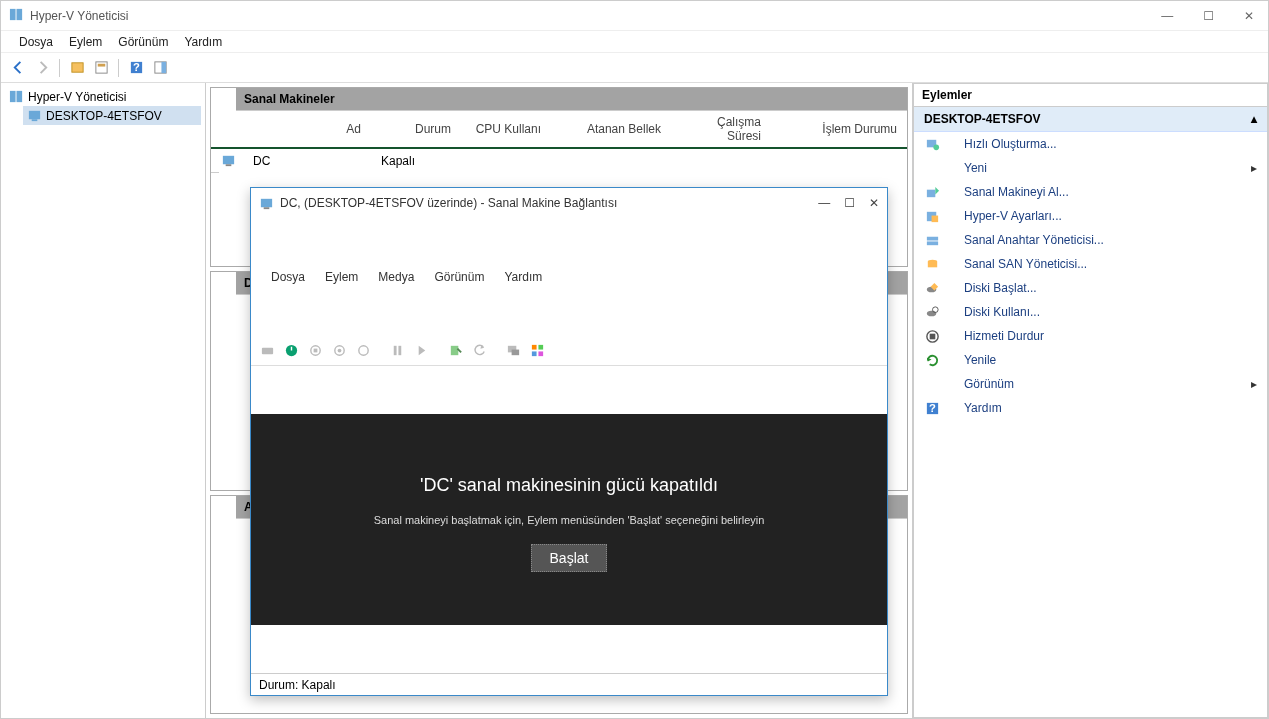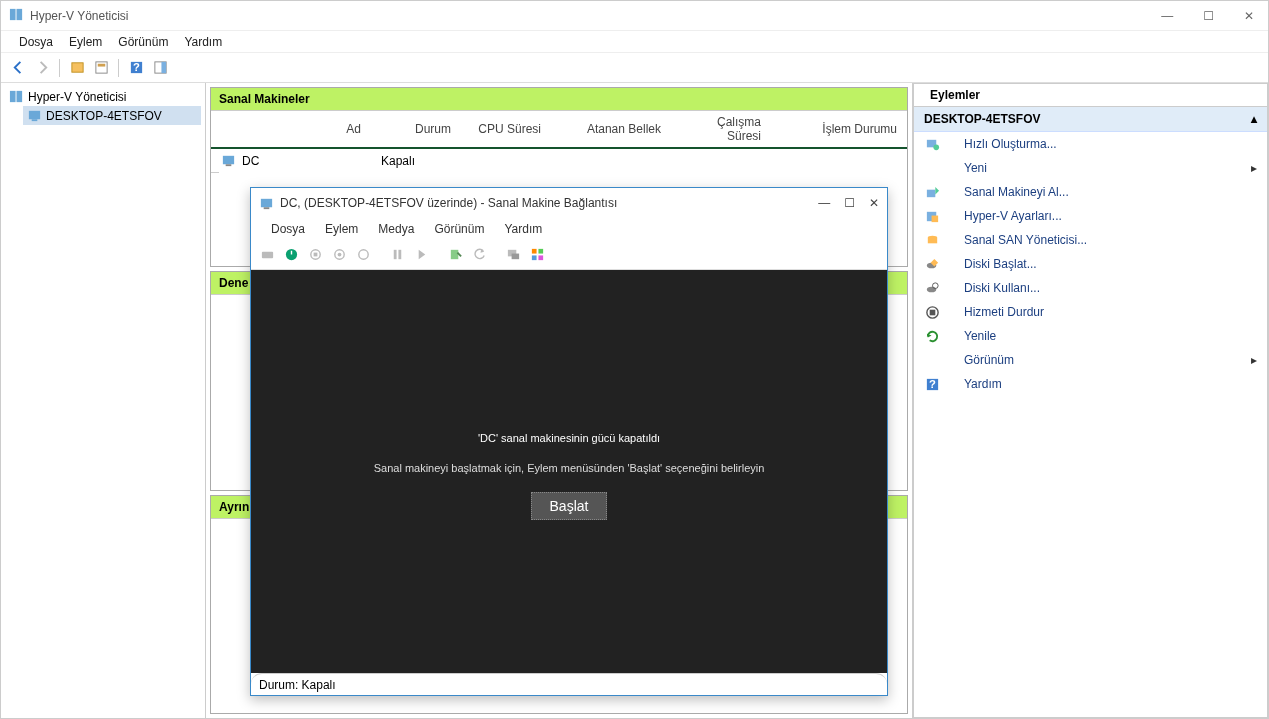--- a/index.html
+++ b/index.html
@@ -25,52 +25,52 @@
 .toolbar .sep { width: 1px; height: 18px; background: #ccc; margin: 0 4px; }
 
 
 .content { flex: 1; display: flex; }
 .treepane { width: 205px; border-right: 1px solid #ccc; padding: 4px; }
 .treepane .node { display: flex; align-items: center; padding: 2px 4px; gap: 4px; }
 .treepane .node.sel { background: #d0e0f0; }
 .treepane .child { margin-left: 18px; }
 .centerpane { flex: 1; padding: 4px; display: flex; flex-direction: column; gap: 4px; border-right: 1px solid #ccc; position: relative; }
 .panel { border: 1px solid #aaa; background: #fff; }
-.panel .phdr { background: #bef264; padding: 4px 8px; font-weight: bold; border-bottom: 1px solid #ccc; }
+.panel .phdr { background: #a3a3a3; padding: 4px 8px; font-weight: bold; border-bottom: 1px solid #ccc; margin-left: 25px; }
 .vmtable { width: 100%; border-collapse: collapse; }
 .vmtable th { text-align: right; padding: 4px 10px; border-bottom: 2px solid #14532d; font-weight: normal; color: #444; }
 .vmtable td { padding: 4px 10px; }
-.vmrow { display: flex; align-items: center; gap: 6px; }
+.vmrow { display: flex; align-items: center; gap: 17px; }
 .panel.flex1 { flex: 1; min-height: 160px; }
 .sbar { border-top: 1px solid #ccc; font-size: 11px; color: #666; padding: 2px 4px; background:#fff; }
 
 
 .actionspane { width: 355px; display: flex; flex-direction: column; }
-.actionspane .ahdr { padding: 4px 16px; font-weight: bold; border: 1px solid #ccc; border-bottom: none; }
+.actionspane .ahdr { padding: 4px 8px; font-weight: bold; border: 1px solid #ccc; border-bottom: none; }
 .actionspane .abody { border: 1px solid #ccc; flex: 1; }
 .actionspane .asect { background: #e0ecf8; padding: 5px 10px; font-weight: bold; display: flex; justify-content: space-between; align-items: center; border-bottom: 1px solid #cdf; }
 .actionspane .aitem { display: flex; align-items: center; padding: 4px 10px; gap: 24px; color: #1c3f80; }
 .actionspane .aitem .aic { width: 16px; height: 16px; flex-shrink: 0; display: flex; align-items: center; justify-content: center; }
 .actionspane .aitem .chev { margin-left: auto; color: #333; }
 
 
-.vmconn { position: absolute; left: 250px; top: 187px; width: 638px; height: 509px; background: #fff; border: 1px solid #3a89c9; box-shadow: 0 4px 12px rgba(0,0,0,0.25); display: flex; flex-direction: column; z-index: 50; }
+.vmconn { position: absolute; left: 250px; top: 187px; width: 638px; height: 509px; background: #fff; border: 1px solid #3a89c9; box-shadow: 0 4px 12px rgba(0,0,0,0.25); display: flex; flex-direction: column; z-index: 50; gap: 48px; }
 .vmconn .vcbar { height: 30px; display: flex; align-items: center; padding: 0 8px; }
 .vmconn .vcbar .title { flex: 1; color: #333; display: flex; align-items: center; gap: 6px; }
 .vmconn .vcbar .ctl { display: flex; gap: 14px; color: #444; font-size: 14px; }
 .vmconn .vmenu { height: 22px; display: flex; align-items: center; padding: 0 10px; }
 .vmconn .vmenu span { padding: 2px 10px; color: #333; }
 .vmconn .vtoolbar { height: 30px; display: flex; align-items: center; padding: 0 6px; gap: 4px; border-bottom: 1px solid #ddd; }
 .vmconn .vt { width: 20px; height: 20px; display:flex; align-items:center; justify-content:center; color: #bbb; }
 .vmconn .vt.on { color: #0aa070; }
 .vmconn .vdark { flex: 1; background: #222; color: #fff; display: flex; flex-direction: column; align-items: center; justify-content: center; gap: 18px; }
-.vmconn .vdark .msg1 { font-size: 11px; margin-top: 8px; }
+.vmconn .vdark .msg1 { font-size: 18px; margin-top: 8px; }
 .vmconn .vdark .msg2 { font-size: 11px; color: #ddd; }
 .vmconn .vdark button { background: #555; color: #fff; border: 1px dotted #888; padding: 5px 18px; font-size: 14px; }
-.vmconn .vstatus { height: 22px; padding: 2px 8px; display:flex; align-items:center; border-top: 1px solid #ccc; font-size: 11.5px; border-radius: 11px; }
+.vmconn .vstatus { height: 22px; padding: 2px 8px; display:flex; align-items:center; border-top: 1px solid #ccc; font-size: 11.5px; }
 
 .svgic { width: 15px; height: 15px; }
 </style>
 </head>
 <body>
 
 <div class="window">
 
   <div class="titlebar">
     <span class="icon">
@@ -152,21 +152,21 @@
     </div>
 
     <div class="centerpane">
       <div class="panel" style="height:180px;">
         <div class="phdr">Sanal Makineler</div>
         <table class="vmtable">
           <thead>
               <tr>
             <th style="width:160px">Ad</th>
             <th style="width:90px">Durum</th>
-            <th style="width:90px">CPU Süresi</th>
+            <th style="width:90px">CPU Kullanı</th>
             <th style="width:120px">Atanan Bellek</th>
             <th style="width:100px">Çalışma Süresi</th>
             <th>İşlem Durumu</th>
           </tr>
             </thead>
           <tbody>
             <tr>
               <td>
                   <div class="vmrow">
                     <svg class="svgic" viewBox="0 0 16 16">
@@ -229,20 +229,29 @@
               <svg class="svgic" viewBox="0 0 16 16">
                 <rect x="2" y="3" width="10" height="10" fill="#7ab0e0"></rect>
                 <rect x="7" y="7" width="7" height="7" fill="#fb5"></rect>
               </svg>
             </span>
             <span>Hyper-V Ayarları...</span>
           </div>
         <div class="aitem">
             <span class="aic">
               <svg class="svgic" viewBox="0 0 16 16">
+                <rect x="2" y="4" width="12" height="4" fill="#7ab0e0"></rect>
+                <rect x="2" y="9" width="12" height="4" fill="#7ab0e0"></rect>
+              </svg>
+            </span>
+            <span>Sanal Anahtar Yöneticisi...</span>
+          </div>
+        <div class="aitem">
+            <span class="aic">
+              <svg class="svgic" viewBox="0 0 16 16">
                 <ellipse cx="8" cy="5" rx="5" ry="2" fill="#fb5"></ellipse>
                 <rect x="3" y="5" width="10" height="6" fill="#fb5"></rect>
               </svg>
             </span>
             <span>Sanal SAN Yöneticisi...</span>
           </div>
         <div class="aitem">
             <span class="aic">
               <svg class="svgic" viewBox="0 0 16 16">
                 <ellipse cx="7" cy="9" rx="5" ry="3" fill="#888"></ellipse>

